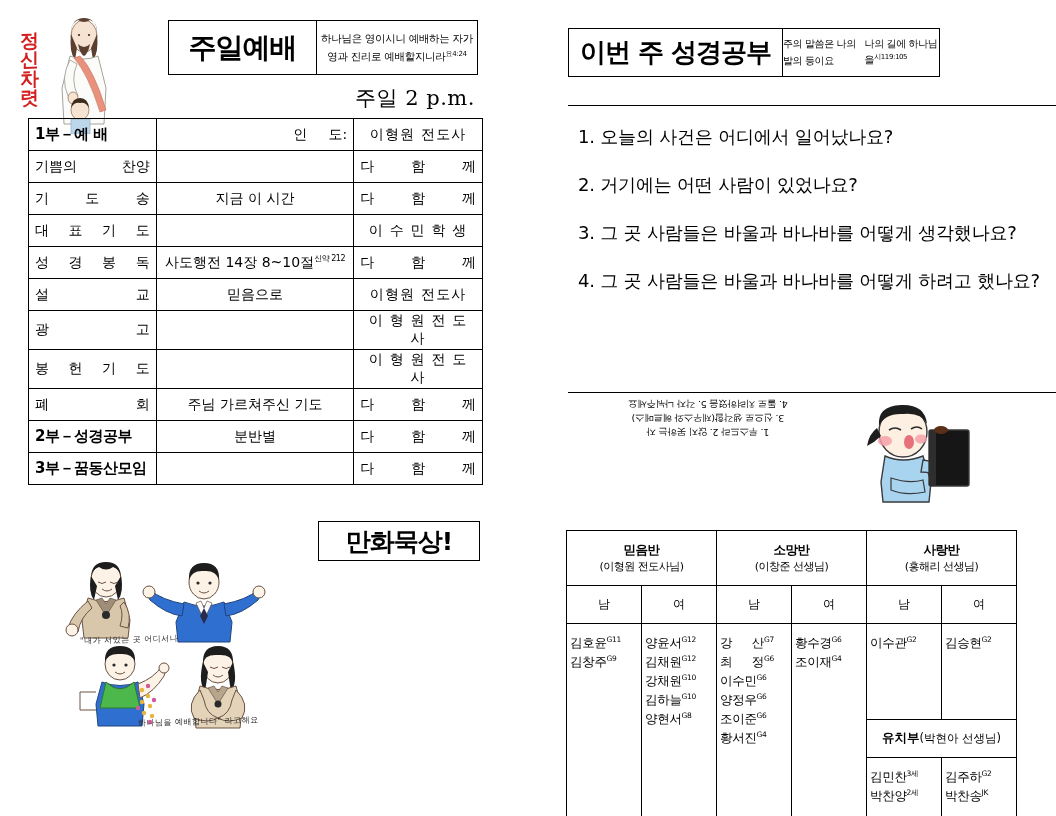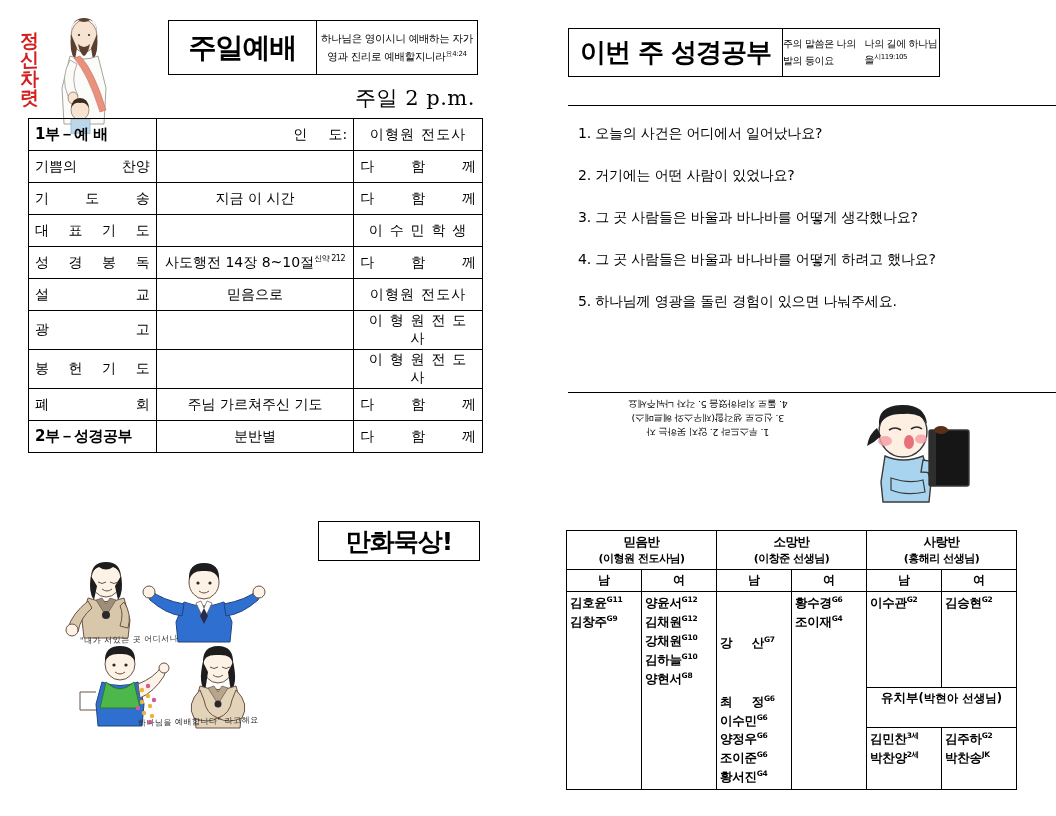--- a/index.html
+++ b/index.html
@@ -118,21 +118,21 @@
     font-family: "DejaVu Sans", sans-serif;
   }
   .study-verse sup { font-size: 7px; }
 
   .hr-rule { position: absolute; height: 0; border-top: 1.3px solid #000; }
   .hr-top { left: 48px; top: 105px; width: 488px; }
   .hr-bot { left: 48px; top: 392px; width: 488px; }
 
   .q-list { position: absolute; left: 58px; top: 125px; width: 470px; }
   .q-item {
-    font-size: 14px;
+    font-size: 18px;
     font-family: "DejaVu Sans", sans-serif;
     margin-bottom: 24px;
     letter-spacing: -0.2px;
     white-space: nowrap;
   }
 
   .answers {
     position: absolute; left: 48px; top: 398px;
     width: 280px;
     transform: rotate(180deg);
@@ -147,32 +147,32 @@
 
   table.groups {
     position: absolute; left: 566px; top: 530px;
     width: 450px;
     border-collapse: collapse;
     font-family: "DejaVu Sans", sans-serif;
     table-layout: fixed;
   }
   table.groups td, table.groups th {
     border: 1.1px solid #000;
-    padding: 2px 3px;
-    font-weight: bold;
+    padding: 10px 3px;
+    font-weight: normal;
     vertical-align: top;
   }
   .cls-head { text-align: center; font-size: 11.5px; line-height: 1.45; padding: 3px 2px 4px; }
   .cls-head b { font-size: 12.5px; letter-spacing: -0.5px; }
   .cls-head .teacher { display: block; font-size: 11px; letter-spacing: -0.5px; }
   .gender { text-align: center; font-size: 12px; height: 20px; padding: 1px; }
   .namecell { font-size: 12.5px; line-height: 1.5; padding: 6px 4px 4px 8px; letter-spacing: -0.3px; }
   .namecell .nm { white-space: nowrap; display: block; }
   .namecell sup { font-size: 7.5px; }
-  .namecell .spread { display: inline-block; width: 44px; text-align: justify; text-align-last: justify; margin-top: 40px; }
+  .namecell .spread { display: inline-block; width: 44px; text-align: justify; text-align-last: justify; }
   .kinder-head { text-align: center; font-size: 11.5px; padding: 4px 2px; }
   .kinder-head b { font-size: 12.5px; }
 </style>
 </head>
 <body>
 
 <div class="page">
 
   <div class="left-col">
 
@@ -259,20 +259,25 @@
             <td class="col-who tight">이 형 원 전 도 사</td>
           </tr>
           <tr>
             <td class="col-item">폐 회</td>
             <td class="col-mid">주님 가르쳐주신 기도</td>
             <td class="col-who">다 함 께</td>
           </tr>
           <tr>
             <td class="col-item bold">2부－성경공부</td>
             <td class="col-mid">분반별</td>
+            <td class="col-who">다 함 께</td>
+          </tr>
+          <tr>
+            <td class="col-item bold">3부－꿈동산모임</td>
+            <td class="col-mid"></td>
             <td class="col-who">다 함 께</td>
           </tr>
         </tbody>
     </table>
 
     <div class="cartoon-title">만화묵상!</div>
 
     <div class="cartoon-area">
       <svg width="250" height="180" viewBox="0 0 250 180">
 
@@ -366,21 +371,20 @@
       </div>
     </div>
 
     <div class="hr-rule hr-top"></div>
 
     <div class="q-list">
         <div class="q-item">1. 오늘의 사건은 어디에서 일어났나요?</div>
         <div class="q-item">2. 거기에는 어떤 사람이 있었나요?</div>
         <div class="q-item">3. 그 곳 사람들은 바울과 바나바를 어떻게 생각했나요?</div>
         <div class="q-item">4. 그 곳 사람들은 바울과 바나바를 어떻게 하려고 했나요?</div>
-        <div class="q-item">5. 하나님께 영광을 돌린 경험이 있으면 나눠주세요.</div>
       </div>
 
     <div class="hr-rule hr-bot"></div>
 
     <div class="answers">
       <div>1. 루스드라 2. 앉지 못하는 자</div>
       <div>3. 신으로 생각함(제우스와 헤르메스)</div>
       <div>4. 돌로 치려하였음 5. 각자 나눠주세요</div>
     </div>
 

